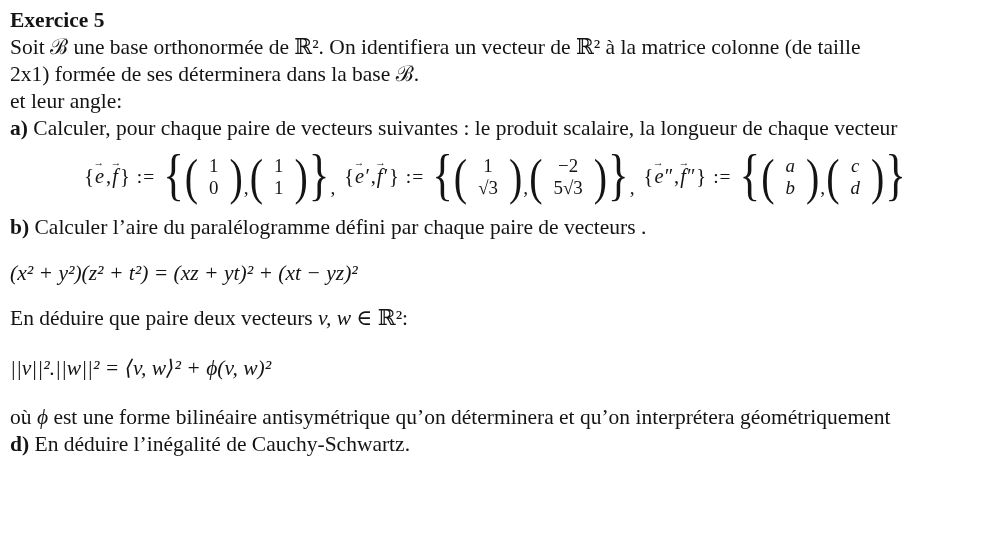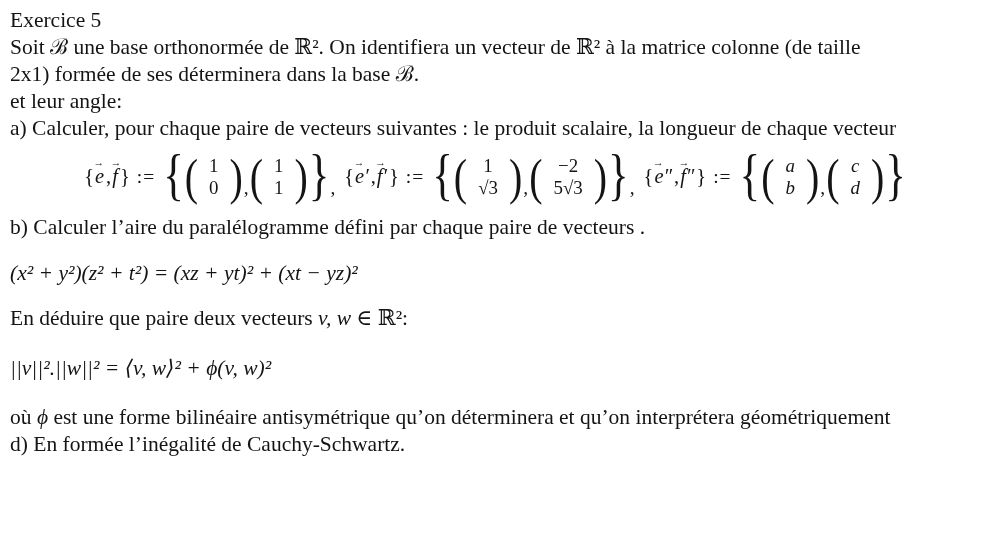--- a/index.html
+++ b/index.html
@@ -8,21 +8,21 @@
   }
   body {
     width: 991px; height: 536px;
     overflow: hidden;
     color: #141414;
     font-family: "Liberation Serif", "DejaVu Serif", serif;
     font-size: 21.5px;
   }
   .page { padding: 7px 10px 0 10px; }
   p { margin: 0; line-height: 27px; }
-  .b { font-weight: normal; }
+  .b { font-weight: bold; }
   .mi { font-style: italic; }
 
   
   .vpair-row {
     margin: 13px 0 15px 0;
     display: flex;
     justify-content: center;
     align-items: center;
     font-size: 19.5px;
     white-space: nowrap;
@@ -179,15 +179,15 @@
 
 
   <p class="eq eq1">(x² + y²)(z² + t²) = (xz + yt)² + (xt − yz)²</p>
 
   <p><span>En déduire que paire deux vecteurs </span><span class="mi">v, w</span><span> ∈ ℝ²:</span></p>
 
   <p class="eq eq2">||v||².||w||² = ⟨v, w⟩² + ϕ(v, w)²</p>
 
   <p><span>où </span><span class="mi">ϕ</span><span> est une forme bilinéaire antisymétrique qu’on déterminera et qu’on interprétera géométriquement</span></p>
 
-  <p><span class="b">d)</span><span> En formée l’inégalité de Cauchy-Schwartz.</span></p>
+  <p><span class="b">d)</span><span> En déduire l’inégalité de Cauchy-Schwartz.</span></p>
 
 </div>
 
 </body></html>

